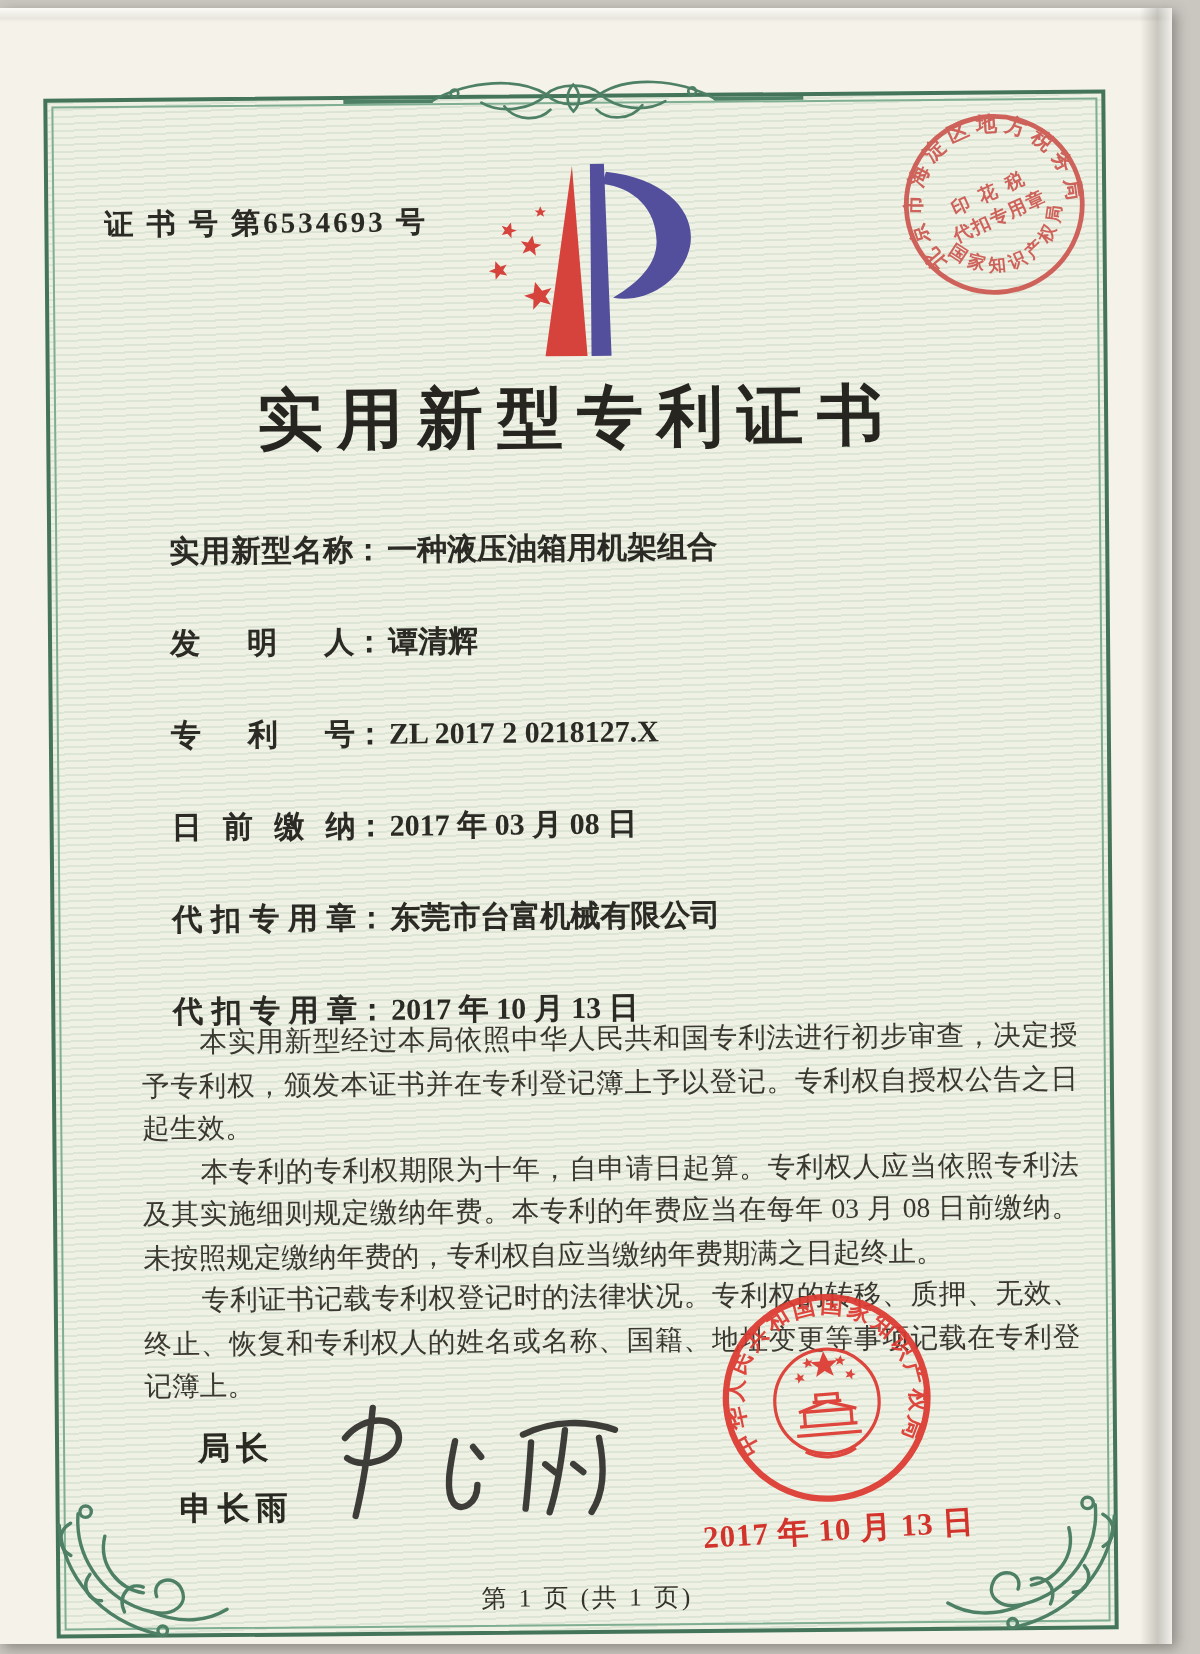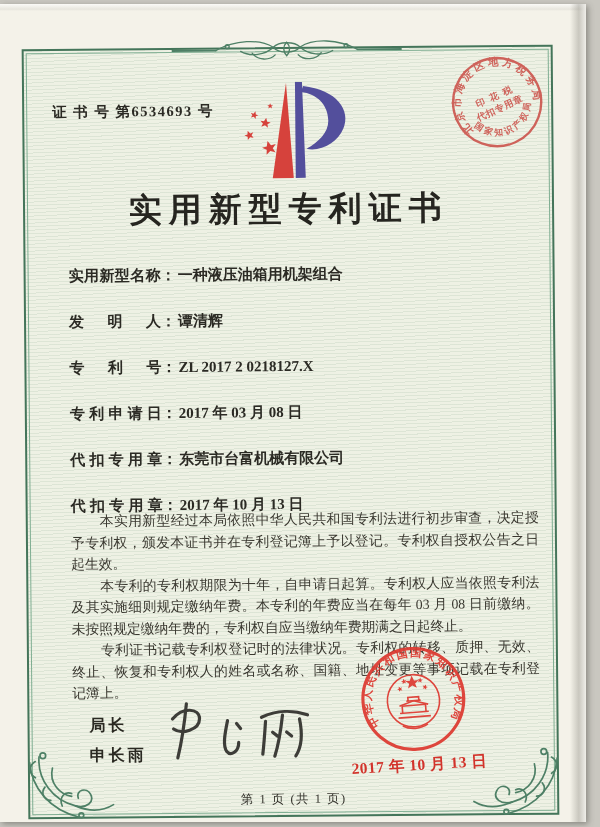--- a/index.html
+++ b/index.html
@@ -21,27 +21,27 @@
   .cert-no{position:absolute;left:28px;top:52px;font-size:14.5px;letter-spacing:1.5px;
            color:#2b2a24;font-weight:600;}
   .logo{position:absolute;left:205px;top:28px;}
   .tax-stamp{position:absolute;left:425px;top:7px;transform:rotate(-24deg);opacity:.82;}
   .title{position:absolute;left:0;top:138px;width:100%;text-align:center;
          font-size:33px;font-weight:700;letter-spacing:7px;color:#262520;}
   .fields{position:absolute;left:43px;top:216px;width:470px;}
   .field-row{height:21px;margin-bottom:25px;font-size:15px;font-weight:600;color:#2b2a24;
              white-space:nowrap;}
   .f-label{display:inline-block;width:92px;text-align:justify;text-align-last:justify;
-           vertical-align:bottom;}
+           vertical-align:bottom;margin-left:16px;}
   .f-colon{display:inline-block;margin-right:2px;}
   .paras{position:absolute;left:43px;top:460px;width:468px;font-size:13.8px;
          line-height:21.5px;color:#3a3830;text-align:justify;}
   .paras p{margin:0;text-indent:2.1em;}
   .officer{position:absolute;left:60px;top:660px;font-family:"Liberation Sans","DejaVu Sans",sans-serif;
-           font-size:16px;font-weight:700;color:#2a2922;letter-spacing:3px;line-height:1.85;}
+           font-size:16px;font-weight:700;color:#2a2922;letter-spacing:3px;line-height:1.85;text-align:center;}
   .signature{position:absolute;left:135px;top:645px;}
   .seal{position:absolute;left:330px;top:597px;transform:rotate(-4deg);opacity:.93;}
   .seal-date{position:absolute;left:297px;top:707px;width:185px;text-align:center;
              color:#d2332b;font-size:15.5px;font-weight:700;letter-spacing:.5px;
              transform:rotate(-3deg);}
   .footer{position:absolute;left:0;bottom:7px;width:100%;text-align:center;
           font-size:12.5px;letter-spacing:1.5px;color:#33322b;}
   .flourish{position:absolute;pointer-events:none;}
   .fl-bl{left:-6px;bottom:-8px;}
   .fl-br{right:-6px;bottom:-8px;transform:scaleX(-1);}
@@ -110,21 +110,21 @@
         <div class="field-row">
           <span class="f-label">实用新型名称</span><span class="f-colon">：</span><span>一种液压油箱用机架组合</span>
         </div>
         <div class="field-row">
           <span class="f-label">发明人</span><span class="f-colon">：</span><span>谭清辉</span>
         </div>
         <div class="field-row">
           <span class="f-label">专利号</span><span class="f-colon">：</span><span>ZL 2017 2 0218127.X</span>
         </div>
         <div class="field-row">
-          <span class="f-label">专利申请日</span><span class="f-colon">：</span><span>2017 年 03 月 08 日</span>
+          <span class="f-label">日前缴纳</span><span class="f-colon">：</span><span>2017 年 03 月 08 日</span>
         </div>
         <div class="field-row">
           <span class="f-label">代扣专用章</span><span class="f-colon">：</span><span>东莞市台富机械有限公司</span>
         </div>
         <div class="field-row">
           <span class="f-label">代扣专用章</span><span class="f-colon">：</span><span>2017 年 10 月 13 日</span>
         </div>
       </div>
 
       <div class="paras">

